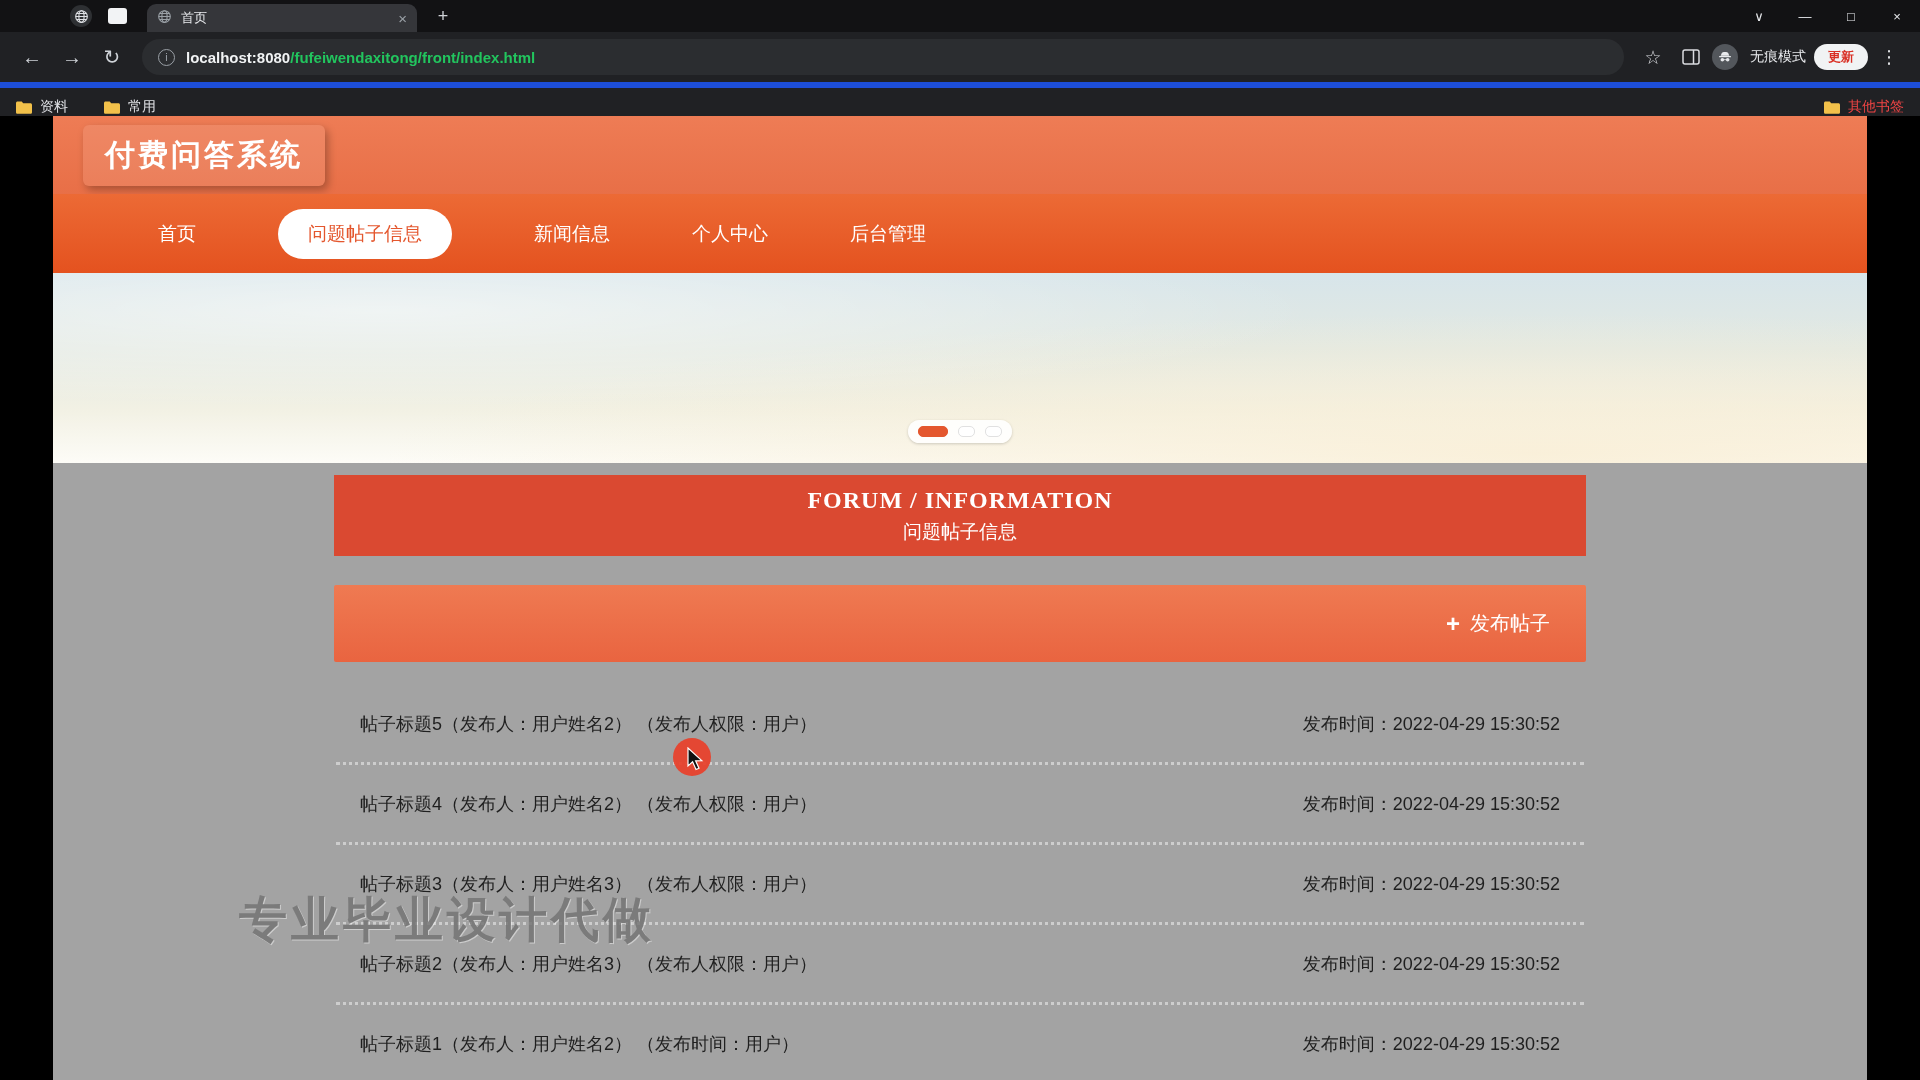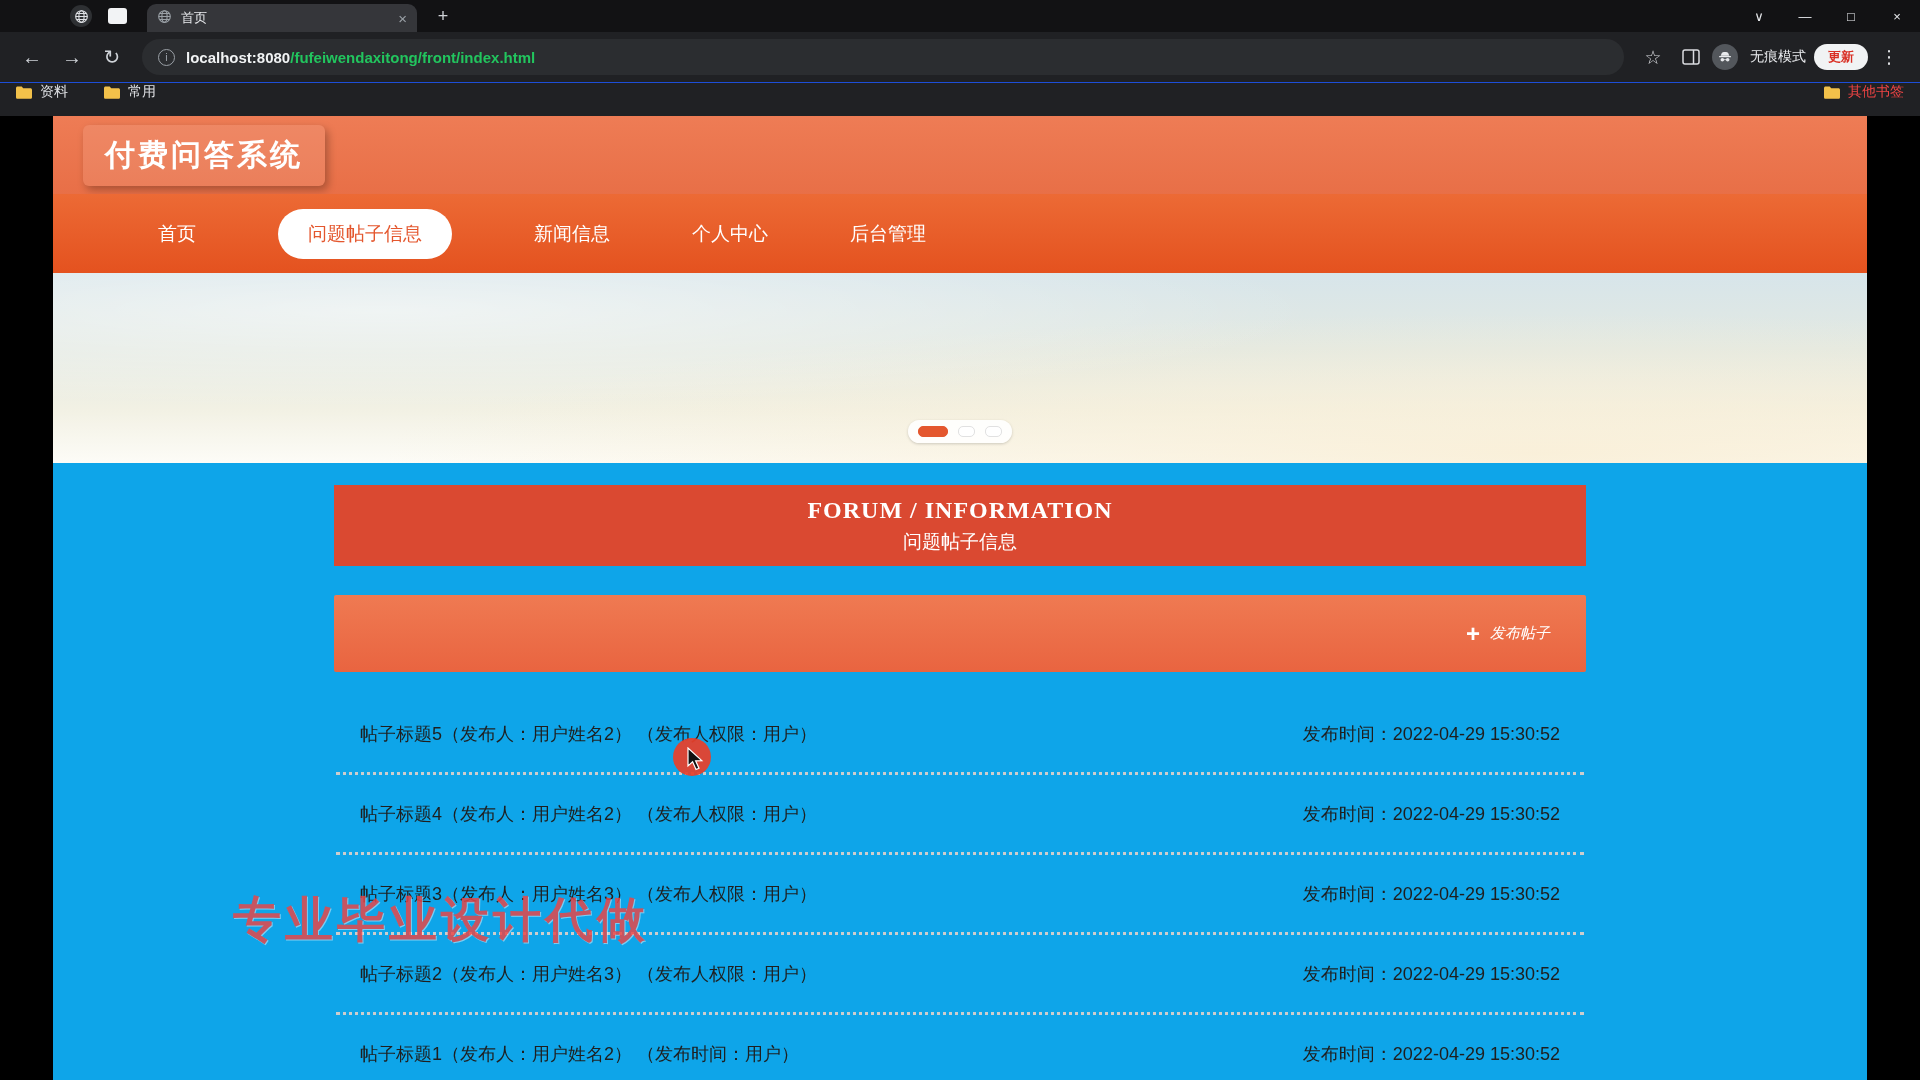--- a/index.html
+++ b/index.html
@@ -38,22 +38,22 @@
                color:#dadce0; font-size:19px; cursor:pointer; flex:none; }
   .incog-badge { width:26px; height:26px; border-radius:50%; background:#53575c; display:flex;
                  align-items:center; justify-content:center; flex:none; }
   .incog-label { color:#e8eaed; font-size:14px; margin:0 4px 0 8px; white-space:nowrap; }
   .update-pill { height:26px; padding:0 14px; border-radius:13px; background:#f1f3f4;
                  color:#d93025; font-size:13px; font-weight:700; display:flex; align-items:center;
                  cursor:pointer; flex:none; }
   .menu-dots { font-size:18px; color:#e8eaed; }
 
   
-  .bookmarksbar { height:34px; background:#202124; border-top:1px solid #1d4ed8;
-                  display:flex; align-items:flex-start; padding:0 16px; }
+  .bookmarksbar { height:34px; background:#202124; border-top:6px solid #1d4ed8;
+                  display:flex; align-items:flex-end; padding:0 16px; }
   .bm-item { display:flex; align-items:center; gap:8px; color:#dfe1e5; font-size:14px;
              margin-right:36px; cursor:pointer; white-space:nowrap; }
   .bm-right { margin-left:auto; display:flex; align-items:center; gap:8px; color:#ef4444;
               font-size:14px; cursor:pointer; white-space:nowrap; }
 
   
   .page { height:964px; position:relative; background:#000; }
   .site { width:1814px; height:100%; margin:0 auto; background:#fff; position:relative;
           overflow:hidden; display:flex; flex-direction:column; }
 
@@ -73,42 +73,42 @@
             radial-gradient(ellipse at 18% 20%, rgba(255,255,255,0.55), rgba(255,255,255,0) 45%),
             radial-gradient(ellipse at 82% 95%, rgba(249,238,213,0.85), rgba(249,238,213,0) 55%),
             linear-gradient(180deg,#d7e5ea 0%, #e3e9e2 40%, #f2f1e4 72%, #fdfcf7 100%); }
   .dots { position:absolute; left:50%; bottom:20px; transform:translateX(-50%);
           background:rgba(255,255,255,0.88); border-radius:12px; padding:6px 10px;
           display:flex; align-items:center; gap:10px; box-shadow:0 1px 3px rgba(0,0,0,0.18); }
   .dot { width:17px; height:11px; border-radius:5px; background:#fff; border:1px solid #e1e1e1;
          cursor:pointer; }
   .dot.active { width:30px; background:#e4572e; border-color:#e4572e; }
 
-  .content { flex:1; background:#0ea5e9; padding-top:22px; }
+  .content { flex:1; background:#a3a3a3; padding-top:12px; }
   .forum-banner { width:1252px; height:81px; margin:0 auto; background:#da4931; color:#fff;
                   display:flex; flex-direction:column; align-items:center; justify-content:center; gap:5px; }
   .forum-en { font-family:"Liberation Serif", serif; font-weight:700; font-size:24px; letter-spacing:1px; }
   .forum-zh { font-size:19px; }
 
   .publish-bar { width:1252px; height:77px; margin:29px auto 0;
                  background:linear-gradient(180deg,#ef7a52,#e96440); border-radius:2px;
                  display:flex; align-items:center; justify-content:flex-end; padding-right:36px; color:#fff; }
   .publish-btn { display:flex; align-items:center; cursor:pointer; }
   .publish-plus { font-size:24px; font-weight:700; margin-right:10px; }
-  .publish-label { font-size:15px;font-style:italic; }
+  .publish-label { font-size:20px; }
 
   .post-list { width:1252px; margin:34px auto 0; }
   .post-row { display:flex; justify-content:space-between; align-items:center; height:55px;
               padding:0 26px; cursor:pointer; }
   .post-title { font-size:18px; color:#1f1f1f; }
   .post-time { font-size:18px; color:#1f1f1f; white-space:nowrap; }
   .post-sep { border-top:3px dotted #cdcdcd; margin:11px 2px; }
 
-  .watermark { position:absolute; left:180px; top:772px; font-size:48px; font-weight:700;
-               color:#ef4444; opacity:0.82; letter-spacing:4px; z-index:30; white-space:nowrap;
+  .watermark { position:absolute; left:186px; top:772px; font-size:48px; font-weight:700;
+               color:#737373; opacity:0.82; letter-spacing:4px; z-index:30; white-space:nowrap;
                text-shadow:1px 1px 0 rgba(255,255,255,0.55); pointer-events:none; }
 
   
   .cursor-halo { position:absolute; left:673px; top:738px; width:38px; height:38px;
                  border-radius:50%; background:#e8402a; opacity:0.93; z-index:60; pointer-events:none; }
   .cursor-arrow { position:absolute; left:687px; top:747px; z-index:61; pointer-events:none; }
 </style>
 </head>
 <body>
 

